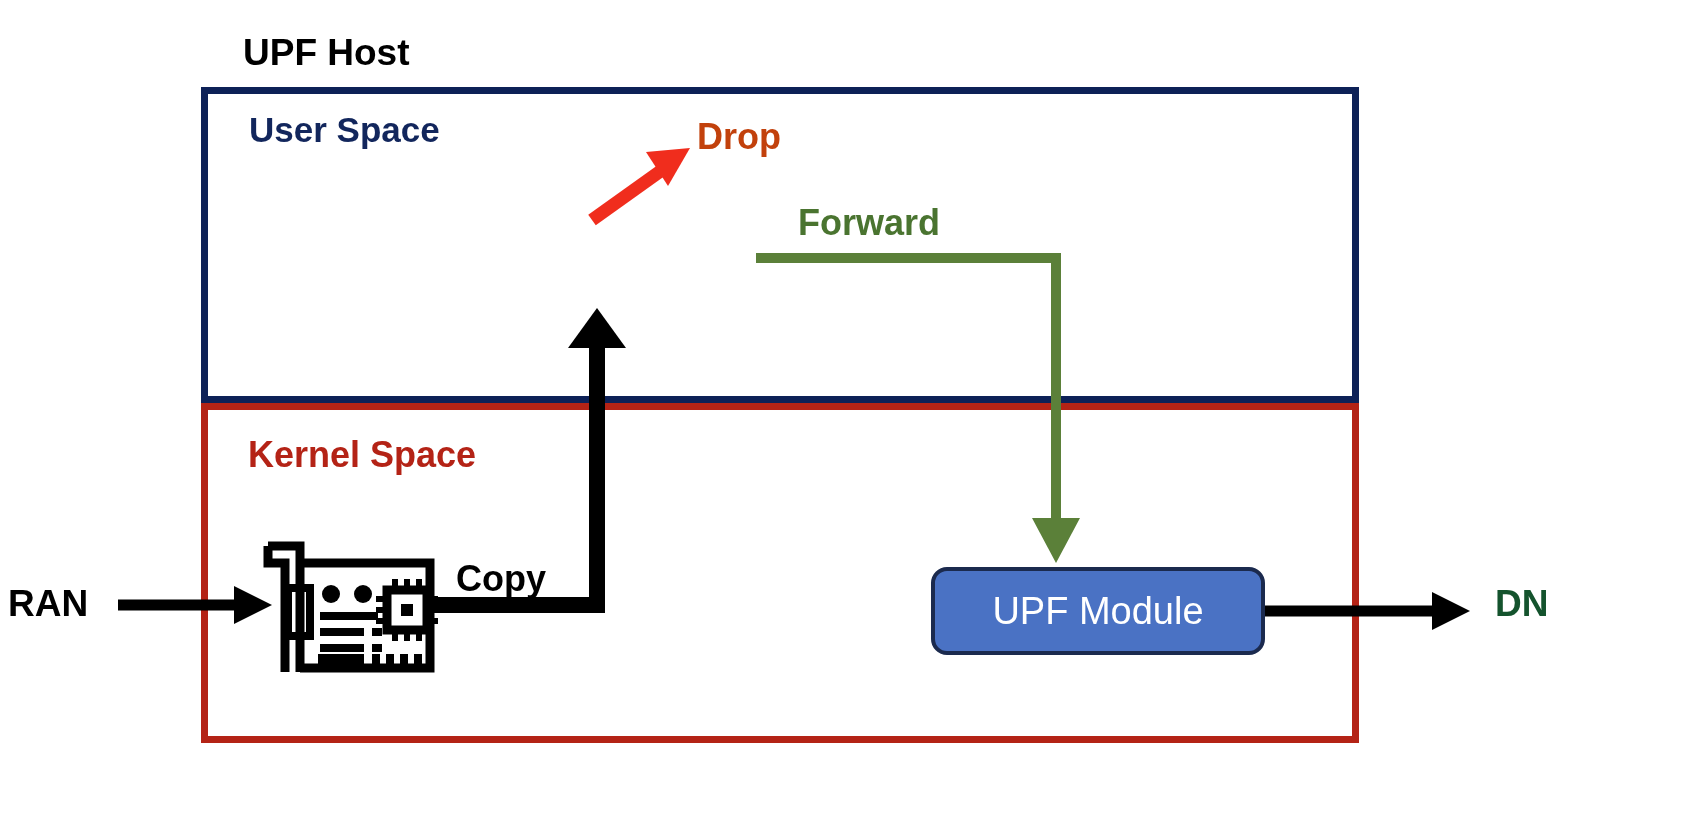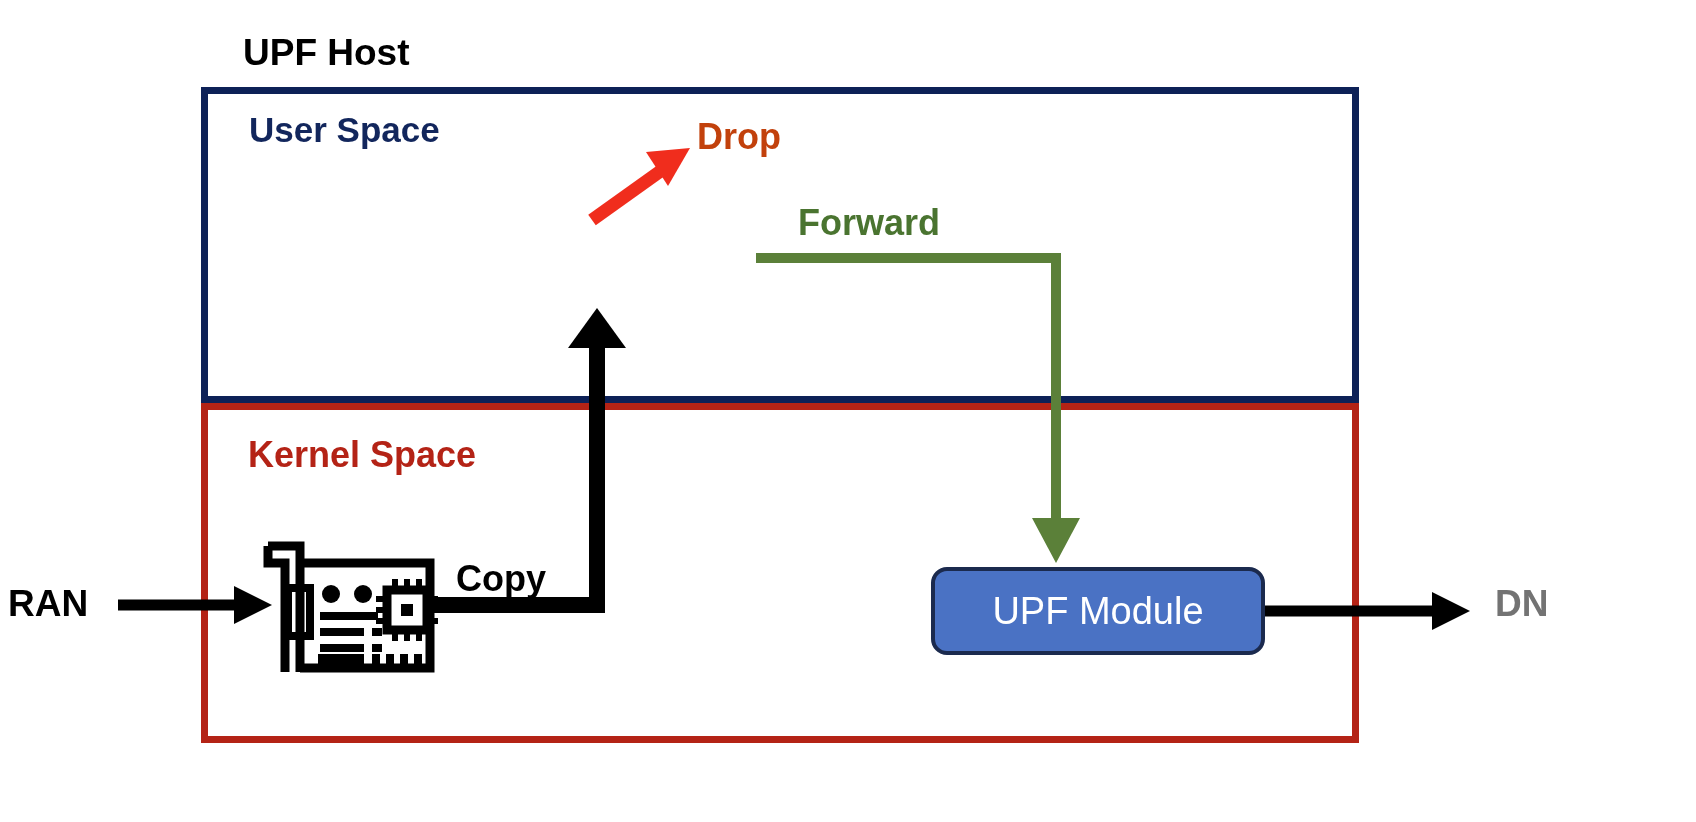--- a/index.html
+++ b/index.html
@@ -124,21 +124,21 @@
     font-size: 37px;
     font-weight: bold;
     color: #000000;
     text-align: right;
   }
   #dn-label {
     left: 1495px;
     top: 585px;
     font-size: 37px;
     font-weight: bold;
-    color: #737373;
+    color: #14532d;
   }
 
   
   #vector-layer {
     position: absolute;
     left: 0;
     top: 0;
     width: 1696px;
     height: 822px;
     pointer-events: none;

